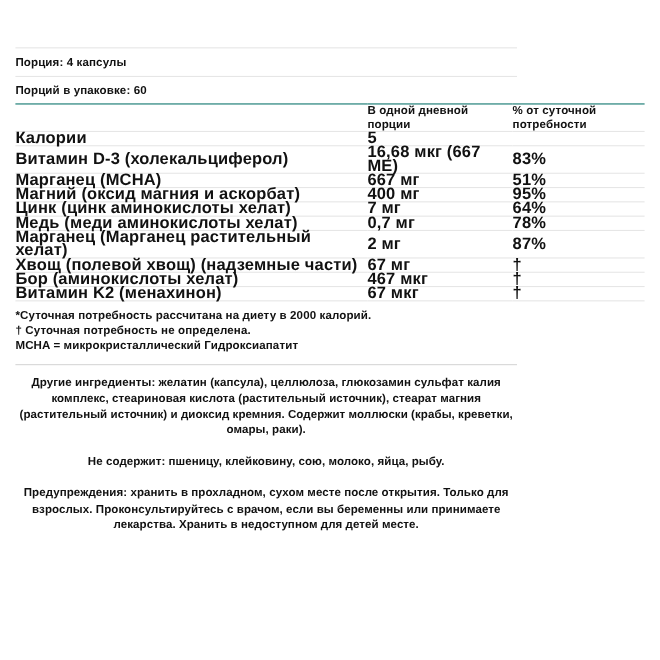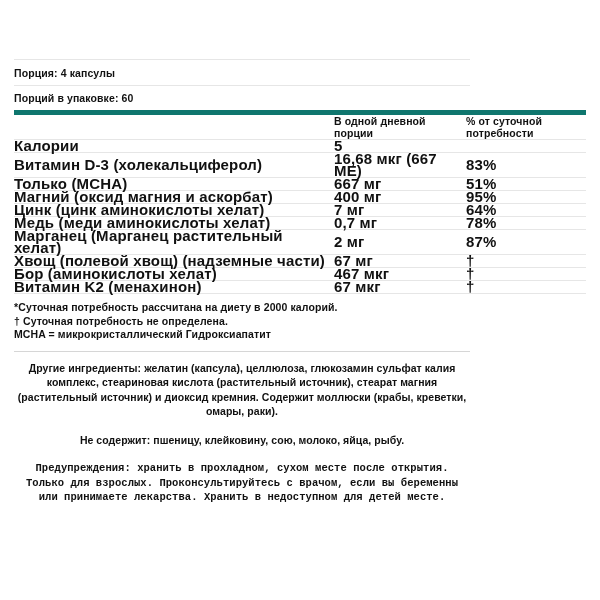--- a/index.html
+++ b/index.html
@@ -12,21 +12,21 @@
     height: 600px;
     overflow: hidden;
     font-family: "Liberation Sans", sans-serif;
     color: #111111;
     -webkit-font-smoothing: antialiased;
   }
 
   .label-panel {
     width: 484px;
     box-sizing: border-box;
-    padding: 16px 14px;
+    padding: 0 14px;
   }
 
   .rule {
     height: 1px;
     background: #e6e6e6;
     width: 100%;
   }
   .rule-strong {
     height: 1px;
     background: #d6d6d6;
@@ -75,21 +75,21 @@
     line-height: 12px;
     padding: 6.5px 0 6px 0;
     letter-spacing: 0.01em;
     color: #111;
   }
 
   .nf-row > td {
     border-top: 1px solid #e6e6e6;
   }
   .nf-head > th {
-    border-top: 5px solid #0f766e;
+    border-top: 1px solid #0f766e;
     margin-left: 12px;
   }
   .nf-table tr:last-child > td {
     border-bottom: 1px solid #e6e6e6;
   }
 
   
   .footnotes {
     padding: 7px 0 9px 0;
   }
@@ -107,21 +107,21 @@
   }
   .para {
     font-size: 10.5px;
     font-weight: bold;
     line-height: 14.5px;
     letter-spacing: 0.005em;
     color: #111;
     margin: 0 0 14px 0;
     text-align: center;
   }
-  .para:last-child { margin-bottom: 0; font-family: Liberation Mono, monospace; }
+  .para:last-child { margin-bottom: 0; }
 </style>
 </head>
 <body>
 
 <div class="label-panel">
 
   <div class="spacer-top"></div>
 
   <div class="rule"></div>
 
@@ -149,21 +149,21 @@
           <td class="row-cell">Калории</td>
           <td class="row-cell">5</td>
           <td class="row-cell"></td>
         </tr>
         <tr class="nf-row">
           <td class="row-cell">Витамин D-3 (холекальциферол)</td>
           <td class="row-cell">16,68 мкг (667 МЕ)</td>
           <td class="row-cell">83%</td>
         </tr>
         <tr class="nf-row">
-          <td class="row-cell">Только (MCHA)</td>
+          <td class="row-cell">Марганец (MCHA)</td>
           <td class="row-cell">667 мг</td>
           <td class="row-cell">51%</td>
         </tr>
         <tr class="nf-row">
           <td class="row-cell">Магний (оксид магния и аскорбат)</td>
           <td class="row-cell">400 мг</td>
           <td class="row-cell">95%</td>
         </tr>
         <tr class="nf-row">
           <td class="row-cell">Цинк (цинк аминокислоты хелат)</td>

